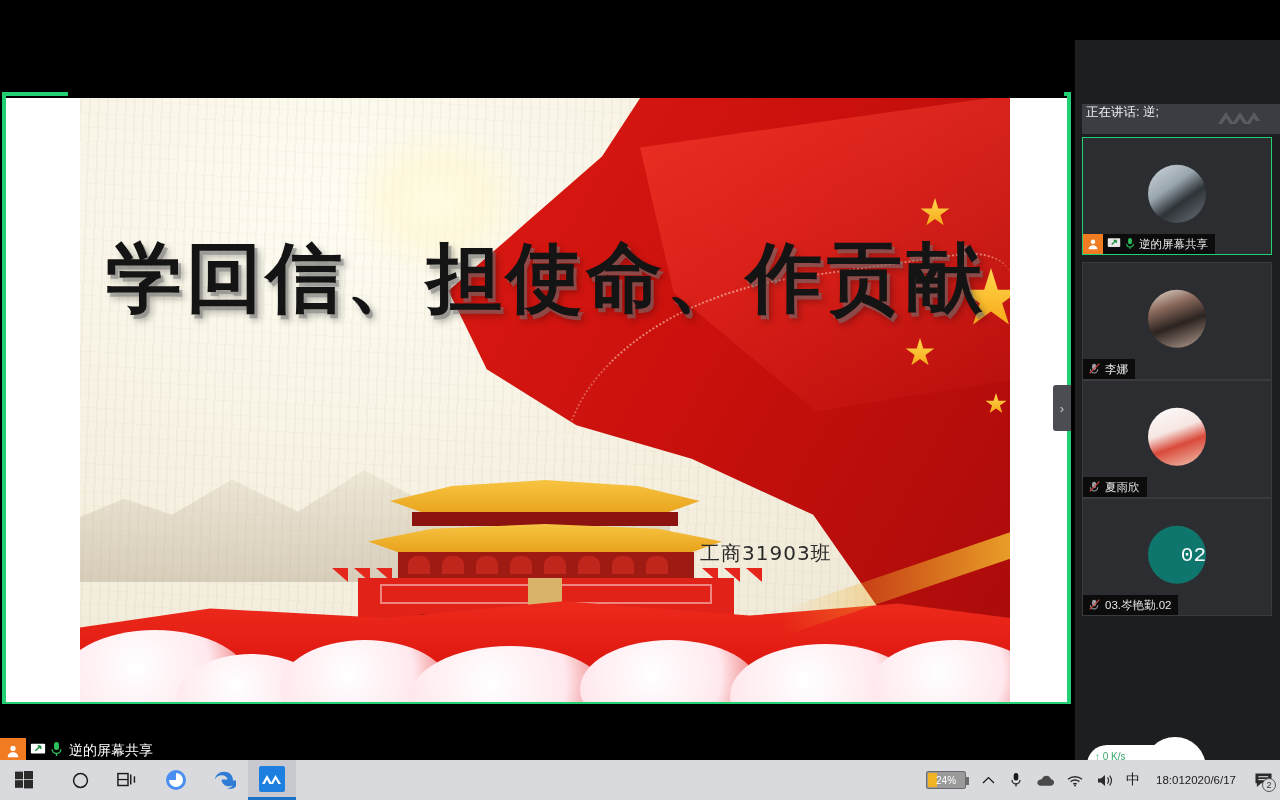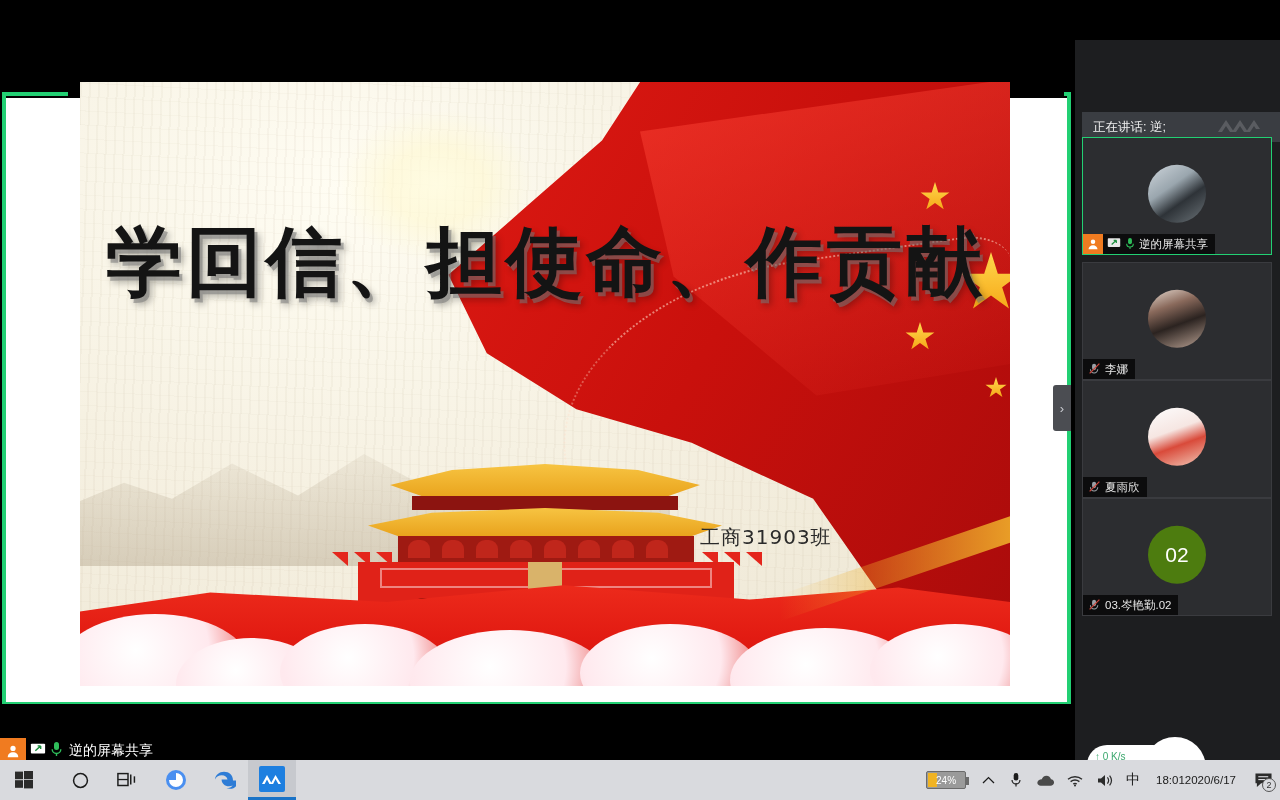--- a/index.html
+++ b/index.html
@@ -40,21 +40,21 @@
   .share-frame .gtop-r { position:absolute; right:-4px; top:-4px; width:7px; height:4px; background:#22d073; }
 
   
   .page-sheet {
     position: absolute; left: 6px; top: 58px; width: 1061px; height: 604px;
     background: #ffffff;
   }
 
   
   .slide {
-    position: absolute; left: 80px; top: 42px; width: 930px; height: 604px;
+    position: absolute; left: 80px; top: 58px; width: 930px; height: 604px;
     overflow: hidden;
     background:
       radial-gradient(ellipse at 28% 18%, #fffdf3 0%, #f6f1e2 42%, #ece5d2 100%);
   }
   
   .slide .paper {
     position: absolute; inset: 0;
     background:
       repeating-linear-gradient(92deg, rgba(190,175,150,.10) 0 2px, rgba(255,255,255,0) 2px 9px),
       repeating-linear-gradient(3deg, rgba(170,150,120,.06) 0 1px, rgba(255,255,255,0) 1px 14px);
@@ -160,37 +160,37 @@
     display:flex; align-items:center; justify-content:center; color:#c9cbd0; font-size: 13px;
   }
 
   
   .panel {
     position: absolute; left: 1075px; top: 0px; width: 205px; height: 720px;
     background: #1d1e20;
   }
   .speaking {
     position: absolute; left: 7px; top: 64px; width: 198px; height: 30px;
-    background: #3a3d42; display:flex; align-items:center; padding-left: 11px;
-    color: #f0f0f0; font-size: 12.5px; overflow:hidden;margin-top:8px;
+    background: #3a3d42; display:flex; align-items:flex-start; padding-left: 4px;
+    color: #f0f0f0; font-size: 12.5px; overflow:hidden;
   }
   .speaking .wm { position:absolute; right: 20px; top: 4px; opacity:.16; }
 
   .tile {
     position: absolute; left: 7px; width: 190px; height: 118px;
     background: #2c2d30; border: 1px solid #3a3b3f;
   }
   .tile.active { border: 1px solid #22d073; }
   .tile .avatar {
     position:absolute; left: 50%; top: 50%; transform: translate(-50%,-54%);
     width: 58px; height: 58px; border-radius: 50%; overflow:hidden;
   }
   .tile .avatar.num {
-    background: #4d7c0f; color:#fff; display:flex; align-items:center; justify-content:center;
-    font-size: 21px; transform: translate(-50%,-54%);
+    background: #0f766e; color:#fff; display:flex; align-items:center; justify-content:flex-end;
+    font-size: 21px; transform: translate(-50%,-54%); font-family: Liberation Mono, monospace;
   }
   .tile .namebar {
     position:absolute; left: 0px; bottom: 0px; height: 20px;
     background: rgba(0,0,0,.72); display:flex; align-items:center; gap: 4px;
     padding: 0 7px 0 3px; color:#e8e8e8; font-size: 11.5px; white-space:nowrap;
   }
   .tile.active .namebar { left: 0; bottom: 0; padding-left:0; }
   .badge-share { width: 20px; height: 20px; background:#f07b20; display:flex; align-items:center; justify-content:center; }
 
   

